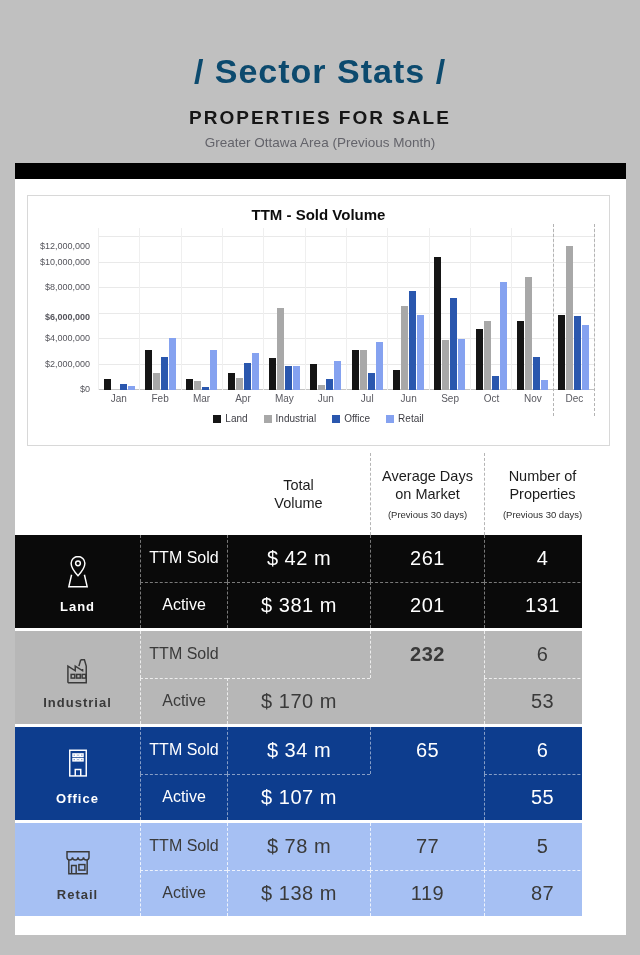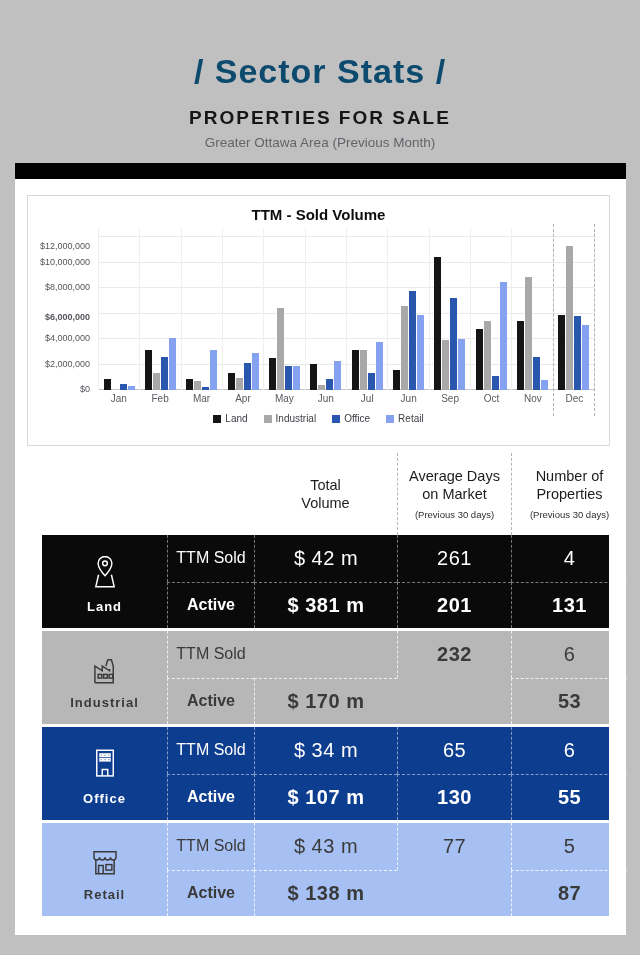--- a/index.html
+++ b/index.html
@@ -48,21 +48,21 @@
     border-left:1px dashed #b3b3b3; border-right:1px dashed #b3b3b3;
     pointer-events:none;
   }
   .month-labels{ display:flex; margin:3px 14px 0 70px; }
   .month-labels span{ flex:1; text-align:center; font-size:10px; color:#595960; }
   .legend{ display:flex; justify-content:center; gap:16px; margin-top:9px; }
   .legend-item{ display:flex; align-items:center; gap:4px; font-size:10px; color:#3d3d44; }
   .legend-swatch{ width:8px; height:8px; display:inline-block; }
 
   
-  .stats-table{ margin:7px 0 0 27px; width:567px; }
+  .stats-table{ margin:7px 0 0 0; width:567px; }
   .t-header{
     display:grid; grid-template-columns:125px 87px 143px 114px 116px;
     height:82px; align-items:center;
   }
   .t-header .hcell{ text-align:center; font-size:14.5px; color:#1c1c1c; line-height:1.25; height:100%;
     display:flex; flex-direction:column; justify-content:center; box-sizing:border-box; }
   .t-header .hcell.dashed{ border-left:1px dashed #b5b5b5; }
   .t-header .note{ font-size:9.5px; color:#2e2e2e; margin-top:6px; }
   .sector-block{
     display:grid; grid-template-columns:125px 87px 143px 114px 116px;
@@ -70,21 +70,21 @@
   }
   .sector-cell{
     grid-row:1/3; display:flex; flex-direction:column; align-items:center; justify-content:center; gap:5px;
   }
   .sector-name{ font-size:13px; font-weight:bold; letter-spacing:1px; }
   .sector-icon svg{ display:block; }
   .cell{
     display:flex; align-items:center; justify-content:center; box-sizing:border-box;
   }
   .cell.vline{ border-left:1px dashed; }
-  .cell.hline{ border-top:1px dashed;font-weight:bold; }
+  .cell.hline{ border-top:1px dashed; }
   .row-label{ font-size:16px; }
   .big-num{ font-size:20px; letter-spacing:0.5px; }
 </style>
 </head>
 <body>
 
 <div class="header">
   <div class="main-title">/ Sector Stats /</div>
   <div class="sub-title">PROPERTIES FOR SALE</div>
   <div class="sub-sub">Greater Ottawa Area (Previous Month)</div>
@@ -297,39 +297,39 @@
               </svg>
             </span>
             <span class="sector-name">Office</span>
           </div>
           <div class="cell vline row-label" style="border-color: rgba(255, 255, 255, 0.5); grid-area: 1 / 2;">TTM Sold</div>
           <div class="cell vline big-num" style="border-color: rgba(255, 255, 255, 0.5); grid-area: 1 / 3;">$ 34 m</div>
           <div class="cell vline big-num" style="border-color: rgba(255, 255, 255, 0.5); grid-area: 1 / 4;">65</div>
           <div class="cell vline big-num" style="border-color: rgba(255, 255, 255, 0.5); grid-area: 1 / 5;">6</div>
           <div class="cell vline hline row-label" style="border-color: rgba(255, 255, 255, 0.5); grid-area: 2 / 2;">Active</div>
           <div class="cell vline hline big-num" style="border-color: rgba(255, 255, 255, 0.5); grid-area: 2 / 3;">$ 107 m</div>
-          <div class="cell vline hline big-num" style="border-color: rgba(255, 255, 255, 0.5); grid-area: 2 / 4;">130</div>
           <div class="cell vline hline big-num" style="border-color: rgba(255, 255, 255, 0.5); grid-area: 2 / 5;">55</div>
         </div>
         <div class="sector-block" style="background: rgb(166, 192, 243); color: rgb(58, 58, 58);">
           <div class="sector-cell">
             <span class="sector-icon">
               <svg width="44" height="44" viewBox="0 0 48 48" fill="none" stroke="currentColor" stroke-width="1.6">
                 <path d="M12 15 h24 v6 a3 3 0 0 1 -6 0 a3 3 0 0 1 -6 0 a3 3 0 0 1 -6 0 a3 3 0 0 1 -6 0 z"></path>
                 <path d="M14 24 v15 h20 V24"></path>
                 <path d="M17 39 v-9 h5 v9"></path>
                 <rect x="25" y="29" width="6.5" height="6"></rect>
               </svg>
             </span>
             <span class="sector-name">Retail</span>
           </div>
           <div class="cell vline row-label" style="border-color: rgba(255, 255, 255, 0.8); grid-area: 1 / 2;">TTM Sold</div>
-          <div class="cell vline big-num" style="border-color: rgba(255, 255, 255, 0.8); grid-area: 1 / 3;">$ 43 m</div>
+          <div class="cell vline big-num" style="border-color: rgba(255, 255, 255, 0.8); grid-area: 1 / 3;">$ 78 m</div>
           <div class="cell vline big-num" style="border-color: rgba(255, 255, 255, 0.8); grid-area: 1 / 4;">77</div>
           <div class="cell vline big-num" style="border-color: rgba(255, 255, 255, 0.8); grid-area: 1 / 5;">5</div>
           <div class="cell vline hline row-label" style="border-color: rgba(255, 255, 255, 0.8); grid-area: 2 / 2;">Active</div>
           <div class="cell vline hline big-num" style="border-color: rgba(255, 255, 255, 0.8); grid-area: 2 / 3;">$ 138 m</div>
+          <div class="cell vline hline big-num" style="border-color: rgba(255, 255, 255, 0.8); grid-area: 2 / 4;">119</div>
           <div class="cell vline hline big-num" style="border-color: rgba(255, 255, 255, 0.8); grid-area: 2 / 5;">87</div>
         </div>
       </div>
   </div>
 
 </div>
 
 </body></html>

